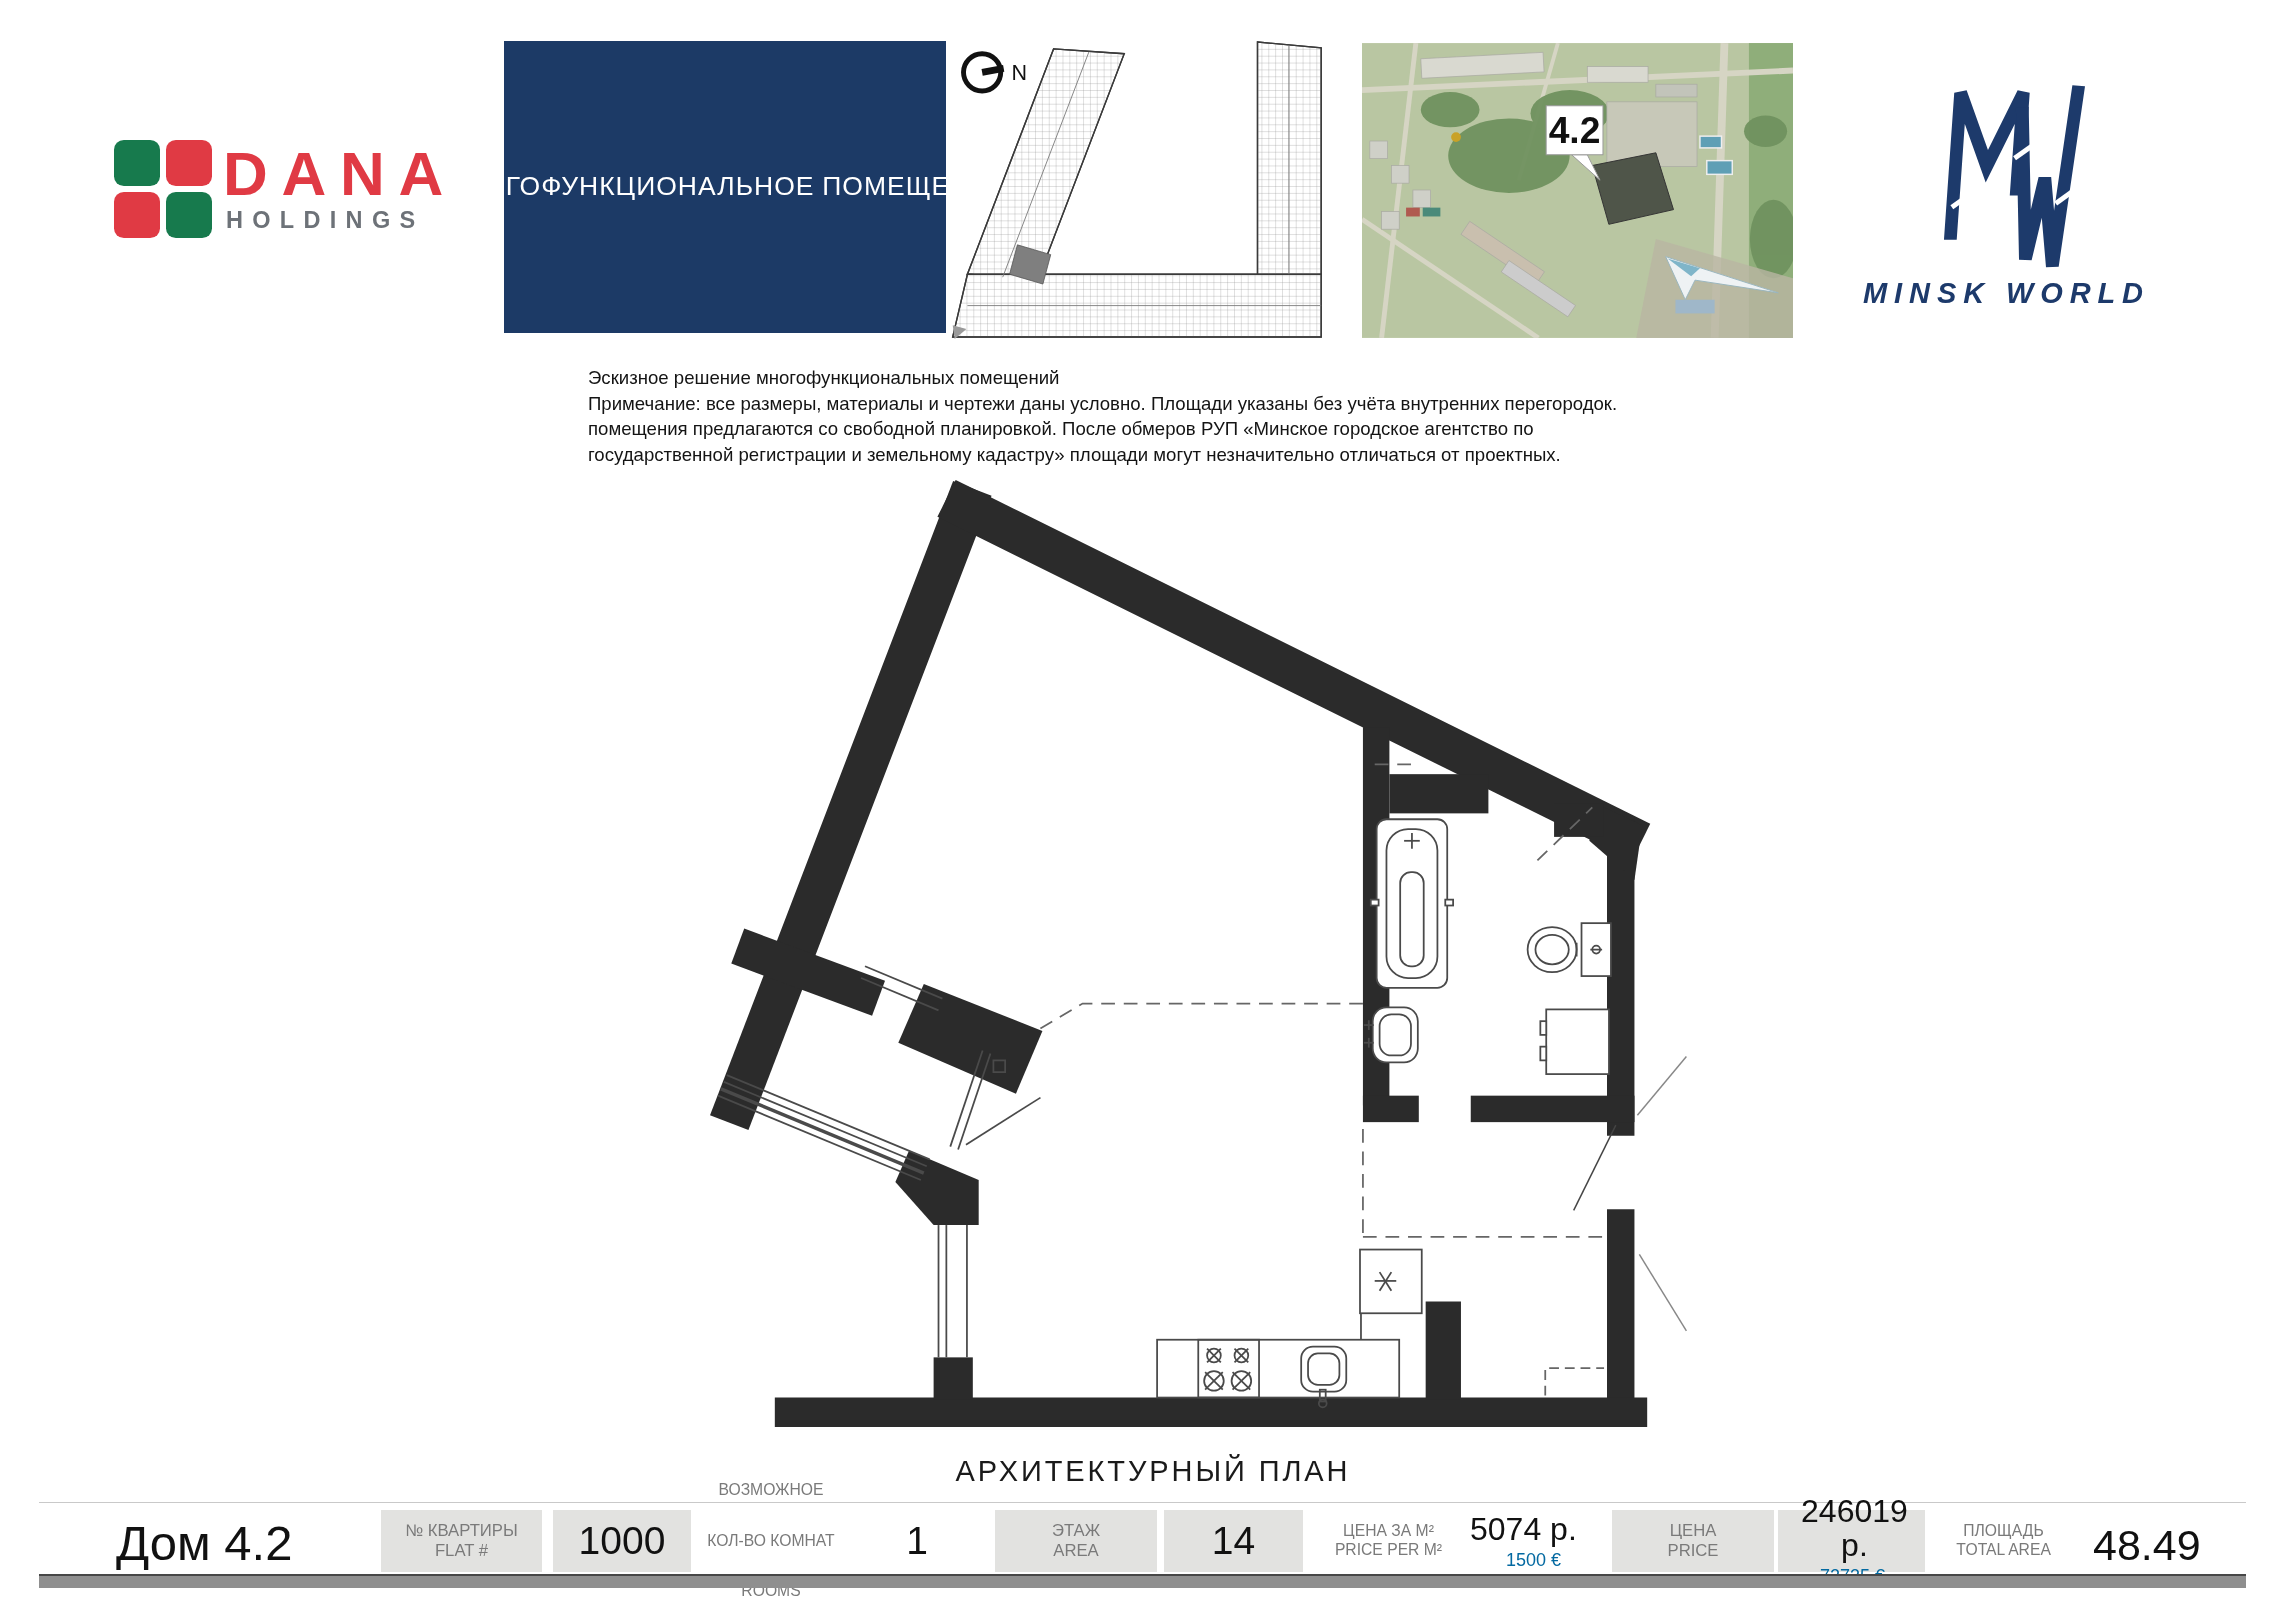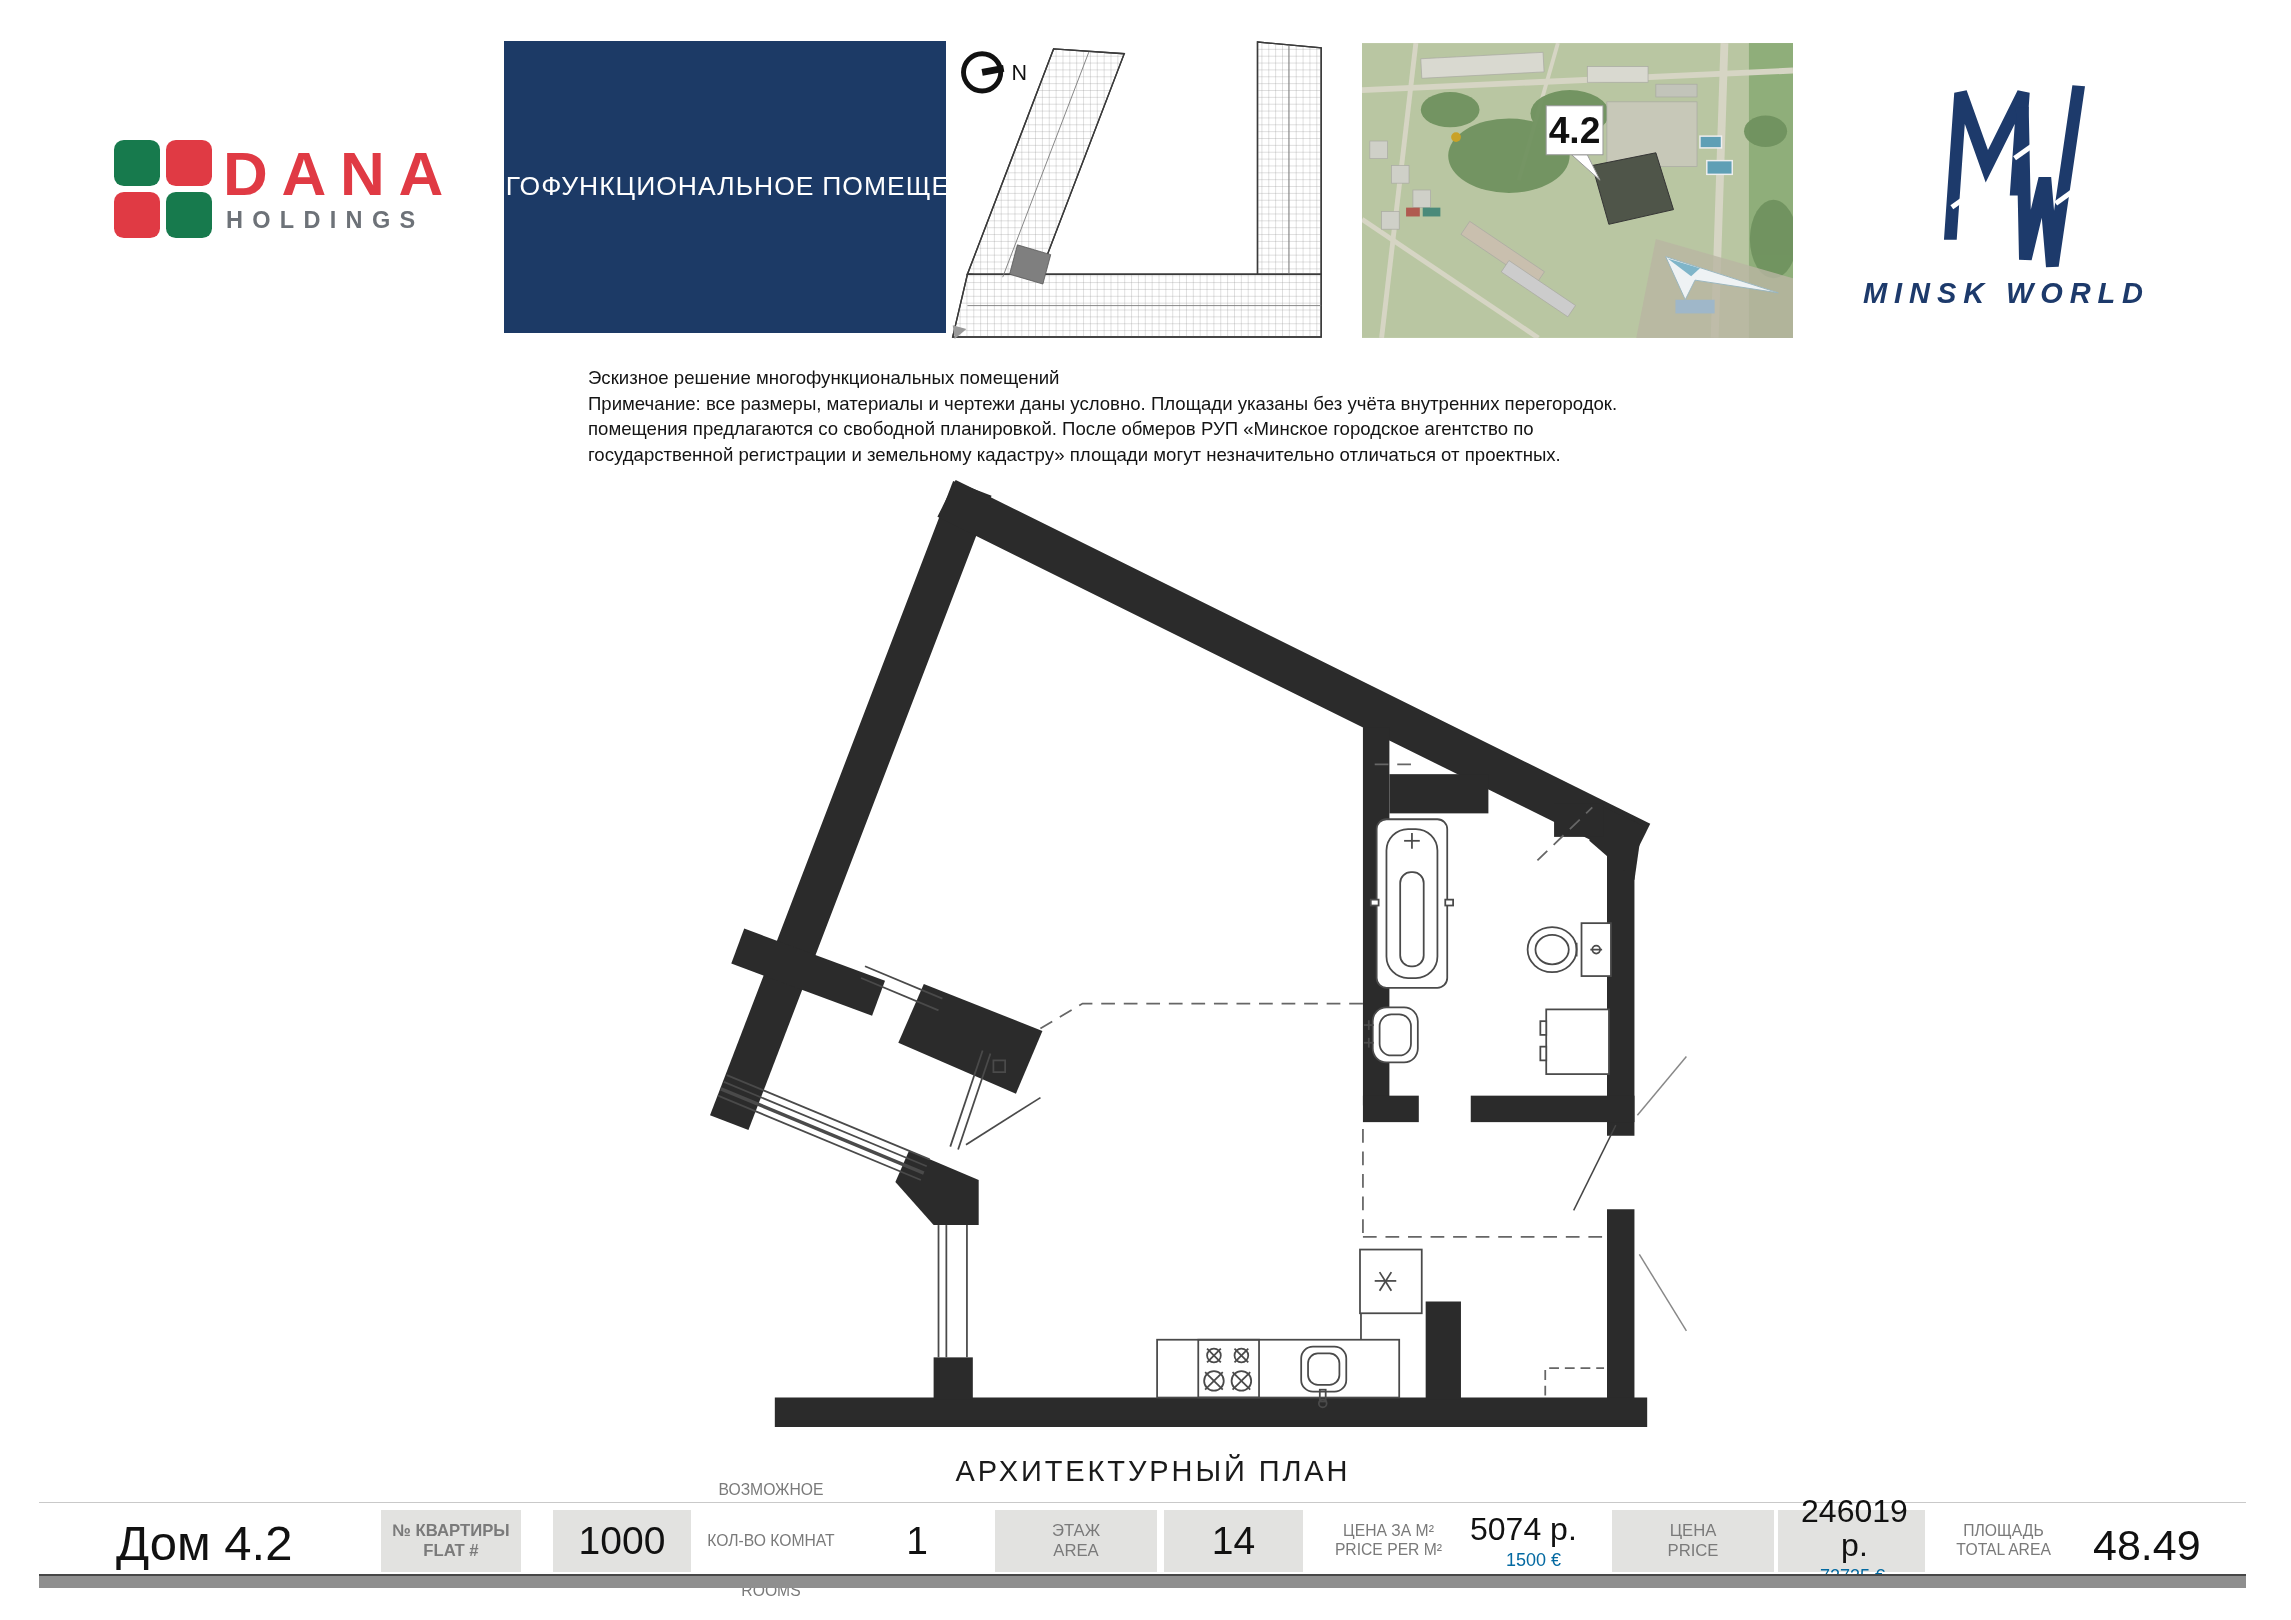--- a/index.html
+++ b/index.html
@@ -282,21 +282,21 @@
         <line x1="727" y1="827" x2="739" y2="808"></line>
       </g>
     </g>
   </svg>
 
   <div class="abs caption">АРХИТЕКТУРНЫЙ ПЛАН</div>
 
   <div class="abs topline"></div>
   <div class="abs house">Дом 4.2</div>
 
-  <div class="abs gbox" style="left:381px;width:140px;font-weight:bold;">
+  <div class="abs gbox" style="left:381px;width:161px;">
     <div class="glabel">№ КВАРТИРЫ</div>
     <div class="glabel">FLAT #</div>
   </div>
   <div class="abs gbox" style="left:553px;width:138px;">
     <div class="bigval">1000</div>
   </div>
 
   <div class="abs wlabel" style="left:699px;width:144px;gap:32px;">
     <div>ВОЗМОЖНОЕ</div>
     <div>КОЛ-ВО КОМНАТ</div>

